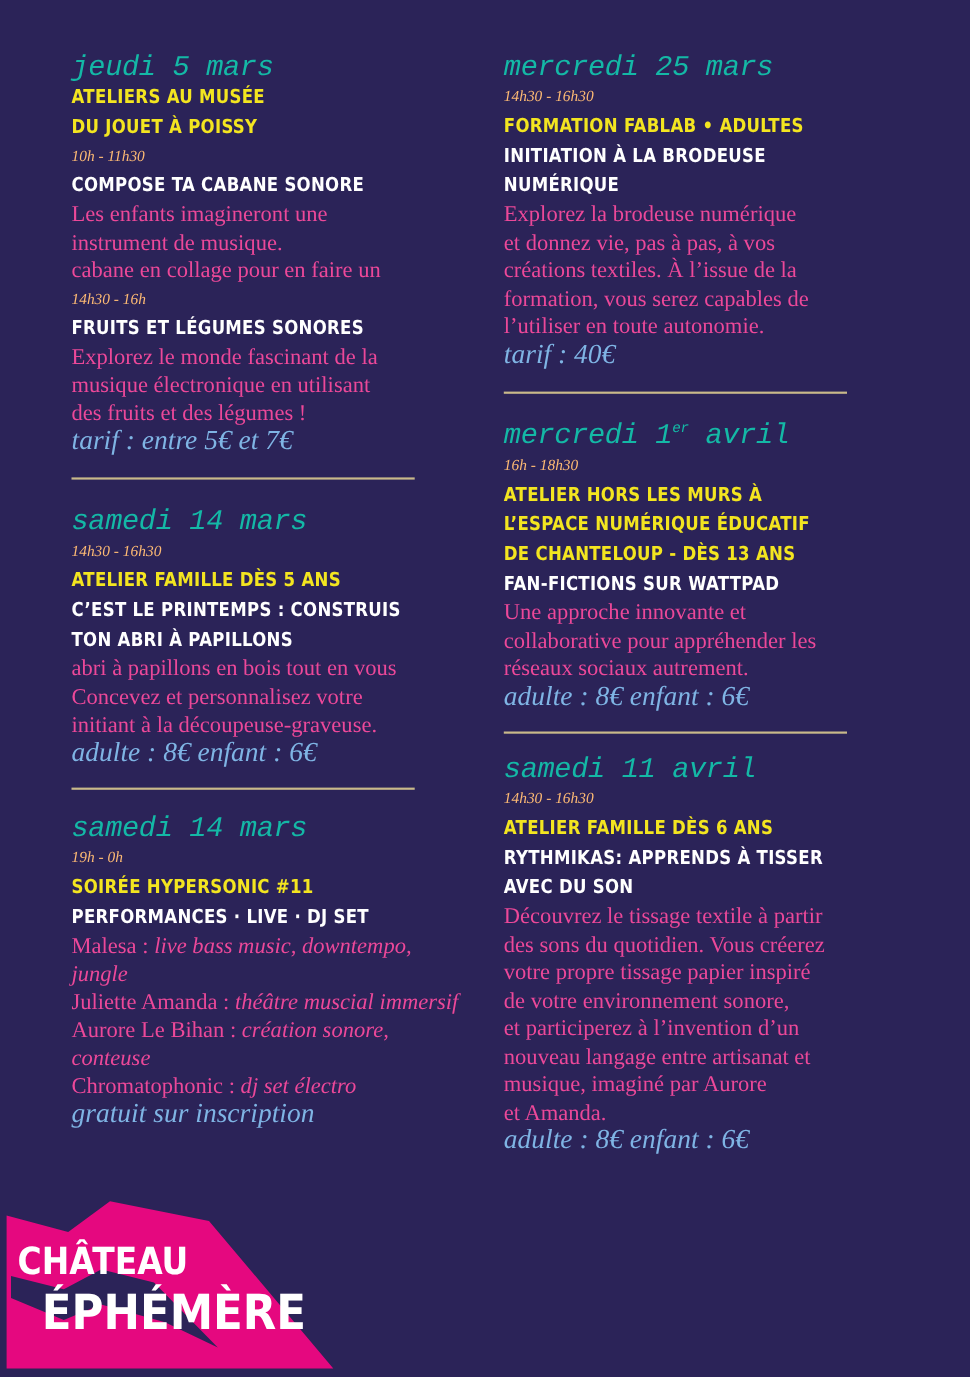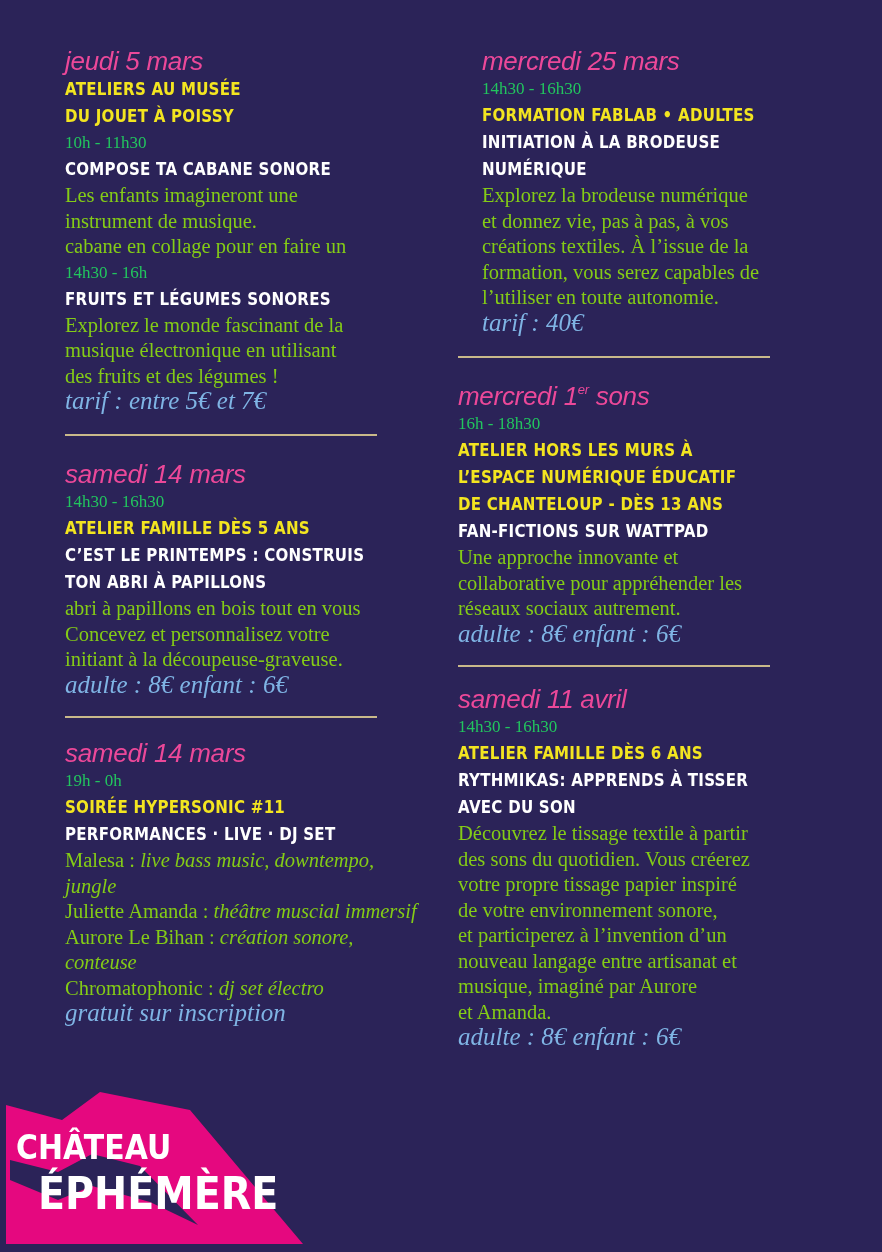--- a/index.html
+++ b/index.html
@@ -7,39 +7,39 @@
     width:882px; height:1252px; overflow:hidden; position:relative;
     background:#2b2358;
     font-family:"DejaVu Serif", "Liberation Serif", serif;
     color:#ffffff;
   }
   .col { position:absolute; top:46px; }
   .col-left { left:65px; width:370px; }
   .col-right { left:458px; width:330px; }
   .event { position:absolute; left:0; }
   .date {
-    font-family:Liberation Sans, sans-serif; font-style:italic;
-    color:#ec4899; font-size:26px; line-height:30px; letter-spacing:-0.3px;
+    font-family:Liberation Mono, monospace; font-style:italic;
+    color:#14b8a6; font-size:26px; line-height:30px; letter-spacing:-0.3px;
     white-space:nowrap;
   }
   .date sup { font-size:13px; vertical-align:top; line-height:1; position:relative; top:2px; }
   .time {
-    font-family:"Liberation Serif", serif; 
-    color:#22c55e; font-size:17px; line-height:26px; white-space:nowrap;
+    font-family:"Liberation Serif", serif; font-style:italic;
+    color:#fdba74; font-size:14px; line-height:26px; white-space:nowrap;
   }
   .cat, .title {
     font-family:"DejaVu Sans", "Liberation Sans", sans-serif; font-weight:bold;
     font-size:17.5px; line-height:27px; letter-spacing:0.3px;
     transform:scaleX(0.86); transform-origin:left center; white-space:nowrap;
   }
   .cat { color:#f3e520; }
   .title { color:#ffffff; }
   .body {
     font-family:"Liberation Serif", serif; font-size:20.5px; line-height:25.5px;
-    color:#84cc16; white-space:nowrap;
+    color:#ec4899; white-space:nowrap;
   }
   .body i { font-style:italic; }
   .price {
     font-family:"Liberation Serif", serif; font-style:italic;
     color:#7fb4e4; font-size:25px; line-height:24px; white-space:nowrap;
   }
   .divider {
     position:absolute; height:2px; background:#c9b98a;
   }
   .logo { position:absolute; left:0; top:1080px; width:320px; height:172px; }
@@ -96,36 +96,36 @@
     <div class="body"><span>Chromatophonic : </span><i>dj set électro</i></div>
     <div class="price">gratuit sur inscription</div>
   </div>
 </div>
 
 <div class="divider" style="left:65px; top:434px; width:312px;"></div>
 <div class="divider" style="left:65px; top:716px; width:312px;"></div>
 
 <div class="col col-right">
 
-  <div class="event" style="top:0;margin-left:24px;">
+  <div class="event" style="top:0;">
     <div class="date">mercredi 25 mars</div>
     <div class="time">14h30 - 16h30</div>
     <div class="cat">FORMATION FABLAB • ADULTES</div>
     <div class="title">INITIATION À LA BRODEUSE</div>
     <div class="title">NUMÉRIQUE</div>
     <div class="body">Explorez la brodeuse numérique</div>
     <div class="body">et donnez vie, pas à pas, à vos</div>
     <div class="body">créations textiles. À l’issue de la</div>
     <div class="body">formation, vous serez capables de</div>
     <div class="body">l’utiliser en toute autonomie.</div>
     <div class="price">tarif : 40€</div>
   </div>
 
   <div class="event" style="top:335px;">
-    <div class="date"><span>mercredi 1</span><sup>er</sup><span> sons</span></div>
+    <div class="date"><span>mercredi 1</span><sup>er</sup><span> avril</span></div>
     <div class="time">16h - 18h30</div>
     <div class="cat">ATELIER HORS LES MURS À</div>
     <div class="cat">L’ESPACE NUMÉRIQUE ÉDUCATIF</div>
     <div class="cat">DE  CHANTELOUP - DÈS 13 ANS</div>
     <div class="title">FAN-FICTIONS SUR WATTPAD</div>
     <div class="body">Une approche innovante et</div>
     <div class="body">collaborative pour appréhender les</div>
     <div class="body">réseaux sociaux autrement.</div>
     <div class="price">adulte : 8€ enfant : 6€</div>
   </div>

